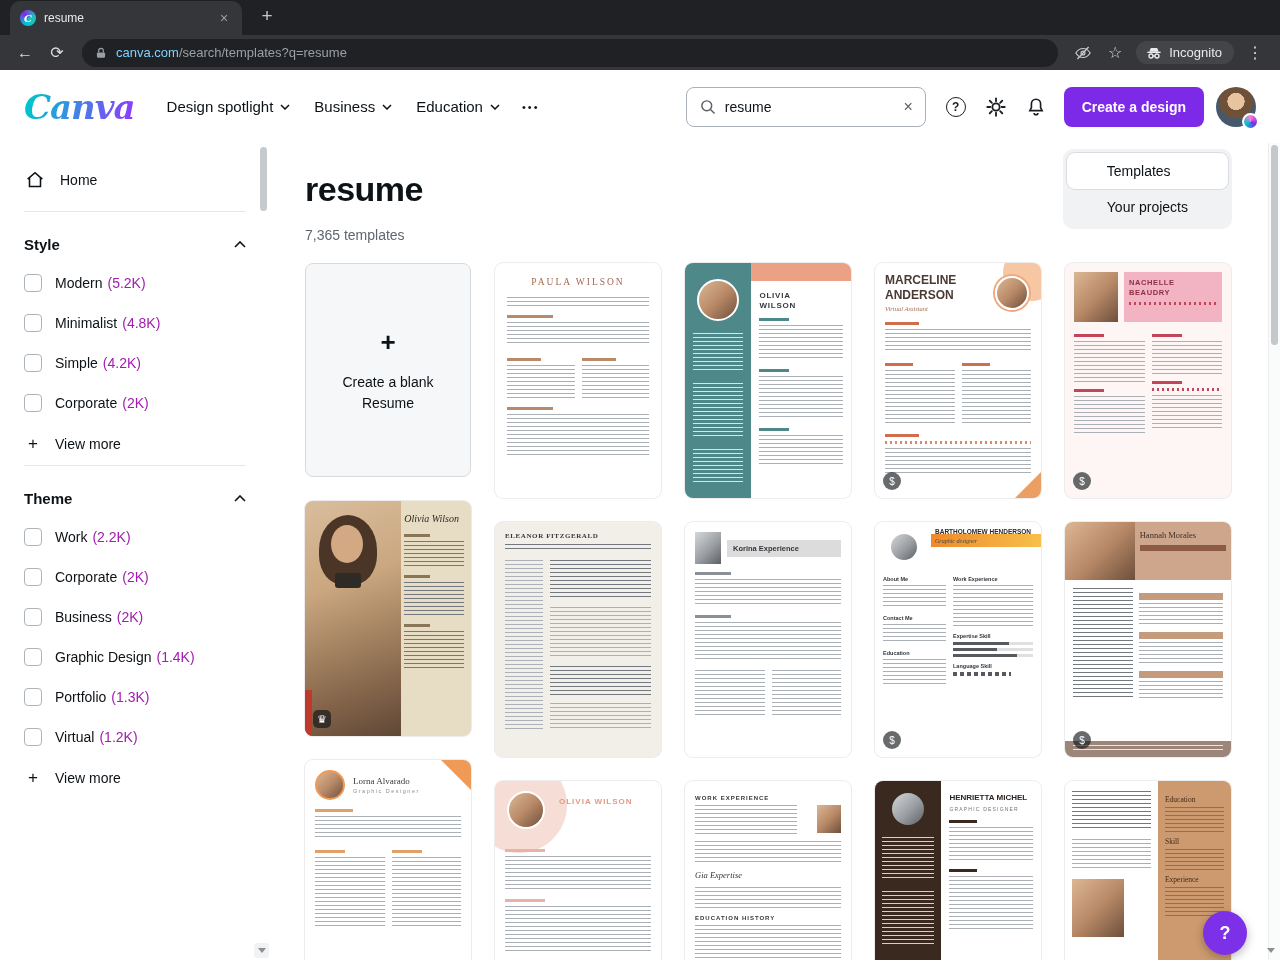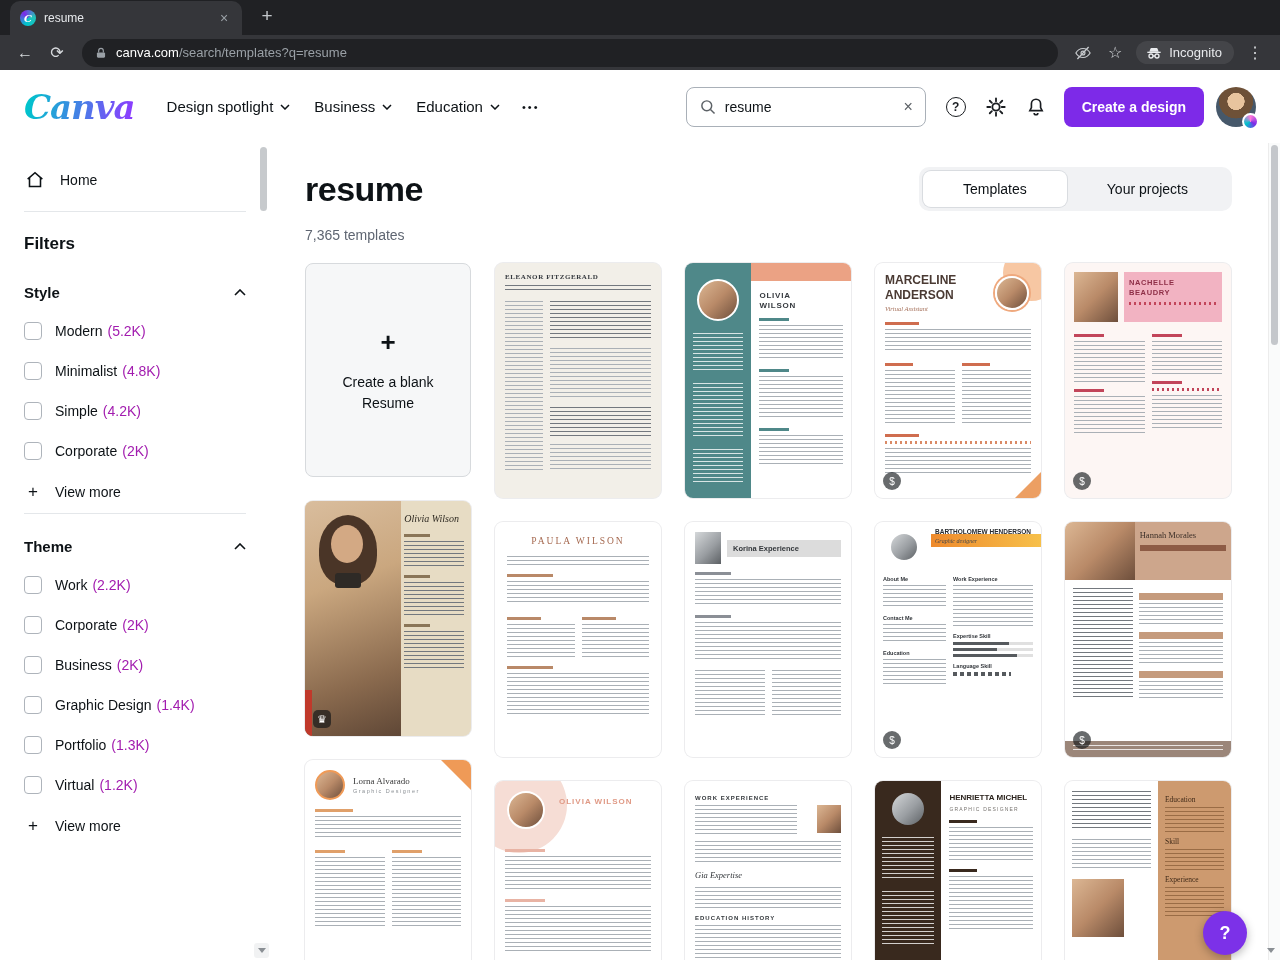--- a/index.html
+++ b/index.html
@@ -19,21 +19,21 @@
   .tab-close { color:#9aa0a6; font-size:14px; width:16px; text-align:center; }
   .newtab { color:#c3c7cb; font-size:19px; margin:0 0 6px 12px; width:26px; height:26px;
             display:flex; align-items:center; justify-content:center; border-radius:50%; }
 
   .chrome-toolbar { height:35px; background:#35363a; display:flex; align-items:center; padding:0 10px; gap:2px; }
   .tbtn { width:30px; height:28px; display:flex; align-items:center; justify-content:center;
           color:#d7dadd; font-size:16px; border-radius:50%; flex:0 0 auto; }
   .omnibox { flex:1; height:28px; background:#202124; border-radius:14px; display:flex;
              align-items:center; gap:8px; padding:0 12px; margin:0 8px; overflow:hidden; }
   .url { font-size:13px; white-space:nowrap; }
-  .url-domain { color:#ffffff; }
+  .url-domain { color:#7dd3fc; }
   .url-path { color:#9aa0a6; }
   .incog { display:flex; align-items:center; gap:7px; background:rgba(255,255,255,.08);
            border-radius:14px; padding:4px 12px 4px 10px; margin:0 4px; }
   .incog-label { color:#e8eaed; font-size:13px; }
 
   
   .app-header { height:73px; background:#fff; display:flex; align-items:center; padding:0 24px; }
   .logo { font-family:"DejaVu Serif", serif; font-style:italic; font-weight:bold; font-size:34px;
           letter-spacing:-1px; background:linear-gradient(100deg,#00c4cc 5%,#8b3dff 95%);
           -webkit-background-clip:text; background-clip:text; color:transparent; margin-right:20px; }
@@ -77,21 +77,21 @@
   .vm-plus { width:18px; text-align:center; font-size:17px; color:#0d1216; }
   .sb-scroll { position:absolute; right:3px; top:4px; width:7px; height:64px; background:#c7cacd; border-radius:4px; }
   .sb-arrow { position:absolute; right:1px; bottom:2px; width:15px; height:15px; background:#f1f2f3;
               border-radius:3px; display:flex; align-items:center; justify-content:center; }
   .tri-down { width:0; height:0; border-left:4px solid transparent; border-right:4px solid transparent;
               border-top:5px solid #8a8f94; }
 
   
   .title-row { display:flex; align-items:center; justify-content:space-between; height:44px; }
   .page-title { font-size:34px; font-weight:bold; letter-spacing:-.5px; }
-  .toggle { background:#f1f2f4; border-radius:10px; padding:4px; display:flex; }
+  .toggle { background:#f1f2f4; border-radius:10px; padding:4px; display:flex;flex-direction:column; }
   .seg { padding:0 40px; height:36px; display:flex; align-items:center; font-size:14px; border-radius:8px;
          color:#0d1216; white-space:nowrap; }
   .seg.active { background:#fff; box-shadow:0 0 0 1px #d9dce0; }
   .results-count { color:#5f6672; font-size:14px; margin:16px 0 20px; }
 
   
   .grid { display:flex; gap:24px; }
   .gcol { display:flex; flex-direction:column; gap:24px; width:166px; flex:0 0 166px; }
   .card { height:235px; border-radius:8px; position:relative; overflow:hidden; background:#fff;
           box-shadow:0 0 0 1px #ececee; font-size:6px; }
@@ -335,21 +335,20 @@
 
   <aside class="sidebar" data-interactable="false">
     <div class="home-row" data-interactable="true">
       <svg width="22" height="22" viewBox="0 0 24 24" data-interactable="false">
         <path d="M4 11l8-7 8 7" fill="none" stroke="#0d1216" stroke-width="1.7"></path>
         <path d="M6 9.5V19h12V9.5" fill="none" stroke="#0d1216" stroke-width="1.7"></path>
       </svg>
       <span data-interactable="false">Home</span>
     </div>
     <div class="divider" data-interactable="false"></div>
-    <div class="filters-title" data-interactable="false">Filters</div>
 
     <div class="sec-head" data-interactable="true">
       <span data-interactable="false">Style</span>
       <svg width="12" height="7" viewBox="0 0 12 7" data-interactable="false">
           <path d="M1 6l5-5 5 5" stroke="#0d1216" stroke-width="1.6" fill="none"></path>
         </svg>
     </div>
     <label class="fitem" data-interactable="true">
       <span class="cb" data-interactable="true"></span>
       <span class="fl" data-interactable="false">Modern</span>
@@ -480,54 +479,54 @@
             <div style="flex:1">
               <div class="hb" style="width:30px;background:#e0a06a" data-interactable="false"></div>
               <div class="tl" style="height:70px" data-interactable="false"></div>
             </div>
           </div>
         </div>
       </div>
 
       <div class="gcol" data-interactable="false">
 
-        <div class="card c-eleanor" data-interactable="true">
-          <div class="rz-name" data-interactable="false">ELEANOR FITZGERALD</div>
-          <div class="tl d" style="height:8px;margin:4px 0 8px" data-interactable="false"></div>
-          <div class="cols">
-            <div style="width:26%">
-              <div class="tl" style="height:170px" data-interactable="false"></div>
-            </div>
-            <div style="flex:1">
-              <div class="tl d" style="height:40px;margin-bottom:7px" data-interactable="false"></div>
-              <div class="tl" style="height:52px;margin-bottom:7px" data-interactable="false"></div>
-              <div class="tl d" style="height:30px;margin-bottom:7px" data-interactable="false"></div>
-              <div class="tl" style="height:28px" data-interactable="false"></div>
-            </div>
-          </div>
-        </div>
-
         <div class="card c-paula" data-interactable="true">
           <div class="paula-name" data-interactable="false">PAULA WILSON</div>
           <div class="paula-sub" data-interactable="false"></div>
           <div class="tl" style="height:10px;margin-bottom:8px" data-interactable="false"></div>
           <div class="hb" style="width:46px;background:#b98968" data-interactable="false"></div>
           <div class="tl" style="height:24px;margin-bottom:8px" data-interactable="false"></div>
           <div class="cols">
             <div style="flex:1">
               <div class="hb" style="width:34px;background:#b98968" data-interactable="false"></div>
               <div class="tl" style="height:34px" data-interactable="false"></div>
             </div>
             <div style="flex:1">
               <div class="hb" style="width:34px;background:#b98968" data-interactable="false"></div>
               <div class="tl" style="height:34px" data-interactable="false"></div>
             </div>
           </div>
           <div class="hb" style="width:46px;background:#b98968;margin-top:8px" data-interactable="false"></div>
           <div class="tl" style="height:44px" data-interactable="false"></div>
+        </div>
+
+        <div class="card c-eleanor" data-interactable="true">
+          <div class="rz-name" data-interactable="false">ELEANOR FITZGERALD</div>
+          <div class="tl d" style="height:8px;margin:4px 0 8px" data-interactable="false"></div>
+          <div class="cols">
+            <div style="width:26%">
+              <div class="tl" style="height:170px" data-interactable="false"></div>
+            </div>
+            <div style="flex:1">
+              <div class="tl d" style="height:40px;margin-bottom:7px" data-interactable="false"></div>
+              <div class="tl" style="height:52px;margin-bottom:7px" data-interactable="false"></div>
+              <div class="tl d" style="height:30px;margin-bottom:7px" data-interactable="false"></div>
+              <div class="tl" style="height:28px" data-interactable="false"></div>
+            </div>
+          </div>
         </div>
 
         <div class="card" data-interactable="true">
           <div class="op-blob1" data-interactable="false"></div>
 
           <div class="ph ph-c op-ph" data-interactable="false"></div>
           <div class="op-name" data-interactable="false">OLIVIA WILSON</div>
           <div class="op-body">
             <div class="hb blush" style="width:40px" data-interactable="false"></div>
             <div class="tl" style="height:34px;margin-bottom:9px" data-interactable="false"></div>

